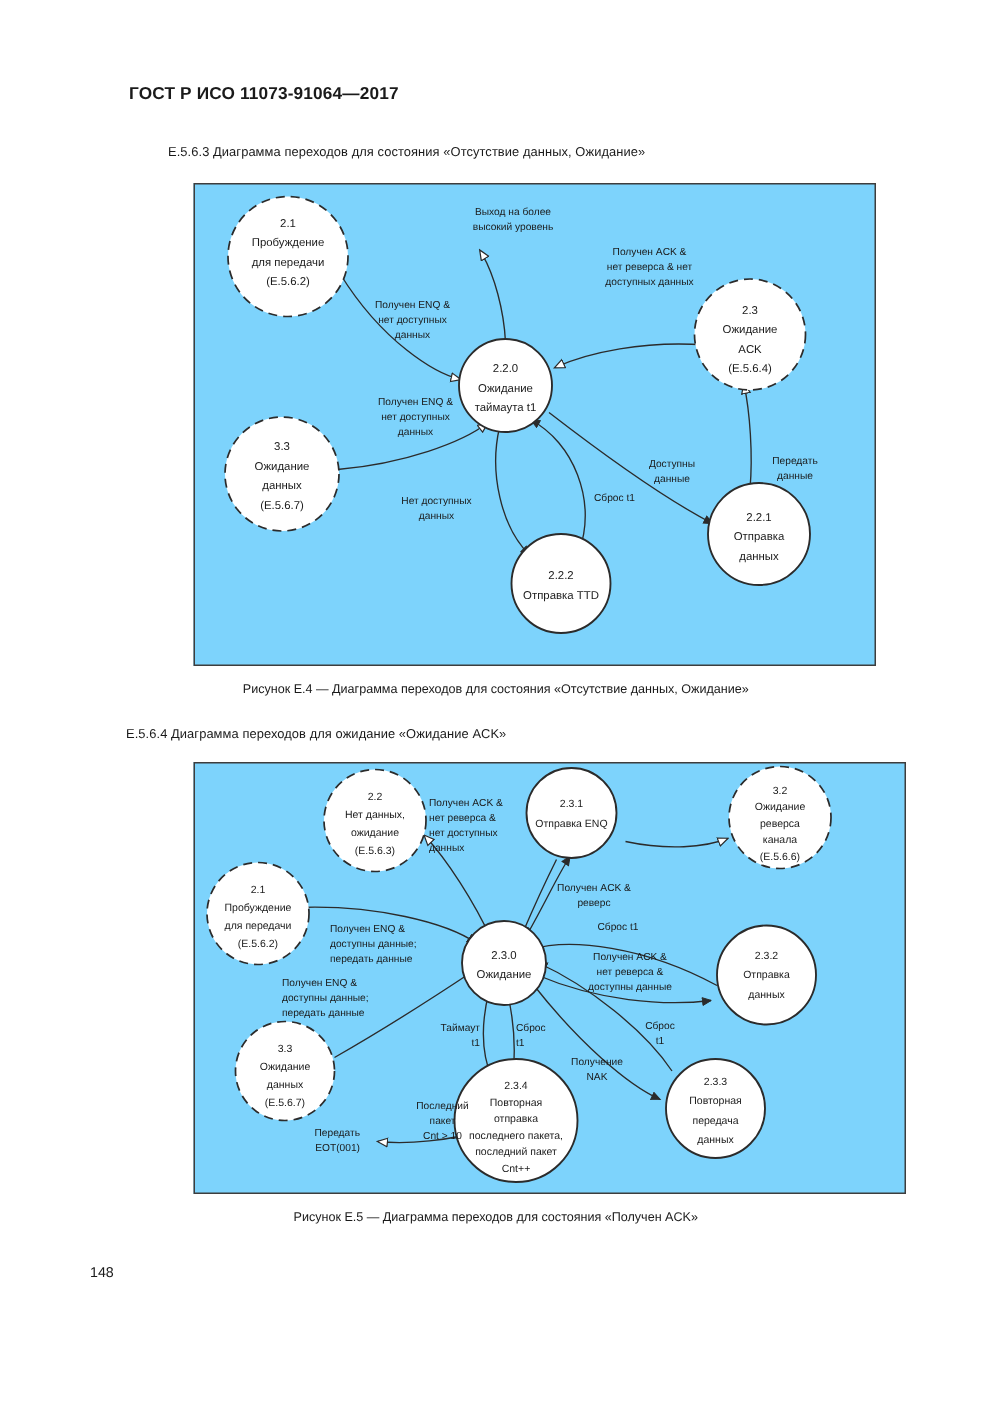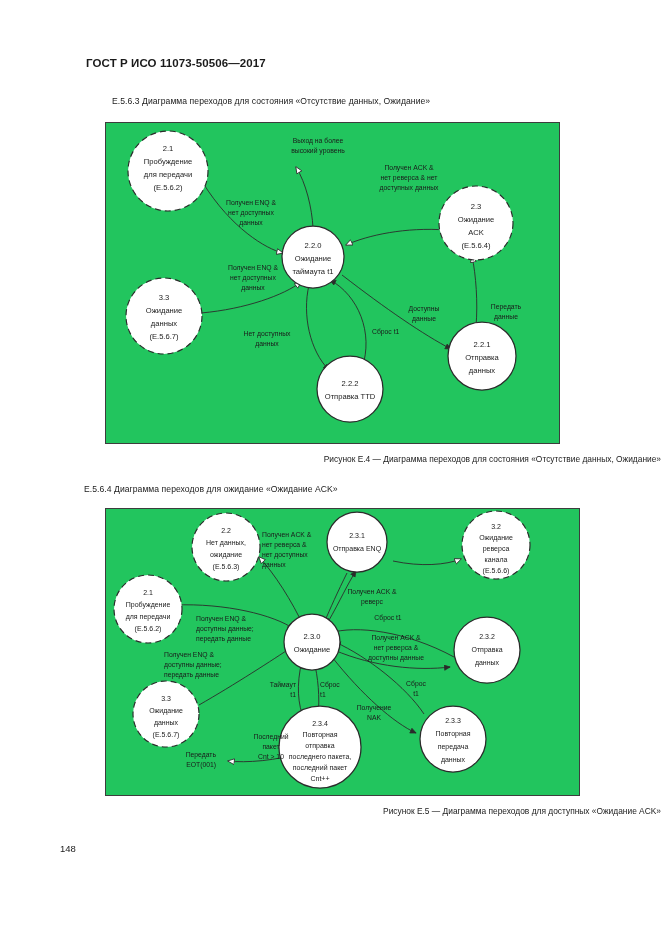--- a/index.html
+++ b/index.html
@@ -37,39 +37,40 @@
     white-space: nowrap;
     letter-spacing: 0.05px;
   }
   #heading-1 { left: 112px; top: 96px; }
   #heading-2 { left: 84px; top: 484px; }
 
   .figure-caption {
     position: absolute;
     font-size: 8.4px;
     white-space: nowrap;
-    text-align: right;
+    text-align: center;
     width: 661px;
     left: 0;
   }
   #caption-1 { top: 454px; }
   #caption-2 { top: 806px; }
 
   .page-number {
     position: absolute;
     left: 60px;
     top: 843px;
     font-size: 9.5px;
   }
 
   .diagram-frame {
     position: absolute;
     border: 1.4px solid #3d3d3d;
-    background: #22c55e;
+    background: #7dd3fc;
     box-sizing: border-box;
+    margin-left: 24px;
   }
   #frame-1 { left: 105px; top: 122px; width: 455px; height: 322px; }
   #frame-2 { left: 105px; top: 508px; width: 475px; height: 288px; }
 
   .diagram-frame svg { display: block; }
 
   
   svg text {
     font-family: "Liberation Sans", sans-serif;
     fill: #1a1a1a;
@@ -81,21 +82,21 @@
   .edgelabel-r { font-size: 6.8px; text-anchor: end; }
   .solidnode { fill: #ffffff; stroke: #2b2b2b; stroke-width: 1.25; }
   .dashnode { fill: #ffffff; stroke: #2b2b2b; stroke-width: 1.15; stroke-dasharray: 6 4; }
   .edge { fill: none; stroke: #2b2b2b; stroke-width: 0.9; }
 </style>
 </head>
 <body>
 
 <div class="page">
 
-  <div class="std-header">ГОСТ Р ИСО 11073-50506—2017</div>
+  <div class="std-header">ГОСТ Р ИСО 11073-91064—2017</div>
 
   <div class="section-heading" id="heading-1">Е.5.6.3 Диаграмма переходов для состояния «Отсутствие данных, Ожидание»</div>
 
   <div class="diagram-frame" id="frame-1">
     <svg width="452" height="319" viewBox="0 0 452 319">
       <defs>
         <marker id="ohead" markerWidth="9" markerHeight="9" refX="7.5" refY="4" orient="auto">
           <path d="M0.5,0.8 L8,4 L0.5,7.2 Z" fill="#ffffff" stroke="#2b2b2b" stroke-width="0.9"></path>
         </marker>
         <marker id="fhead" markerWidth="8" markerHeight="8" refX="6.8" refY="3.5" orient="auto">
@@ -360,17 +361,17 @@
         <text class="edgelabel" x="165" y="240">пакет</text>
         <text class="edgelabel" x="165" y="250">Cnt &gt; 10</text>
       </g>
       <g>
         <text class="edgelabel-r" x="110" y="248">Передать</text>
         <text class="edgelabel-r" x="110" y="258">EOT(001)</text>
       </g>
     </svg>
   </div>
 
-  <div class="figure-caption" id="caption-2">Рисунок Е.5 — Диаграмма переходов для доступных «Ожидание ACK»</div>
+  <div class="figure-caption" id="caption-2">Рисунок Е.5 — Диаграмма переходов для состояния «Получен ACK»</div>
 
   <div class="page-number">148</div>
 
 </div>
 
 </body></html>

